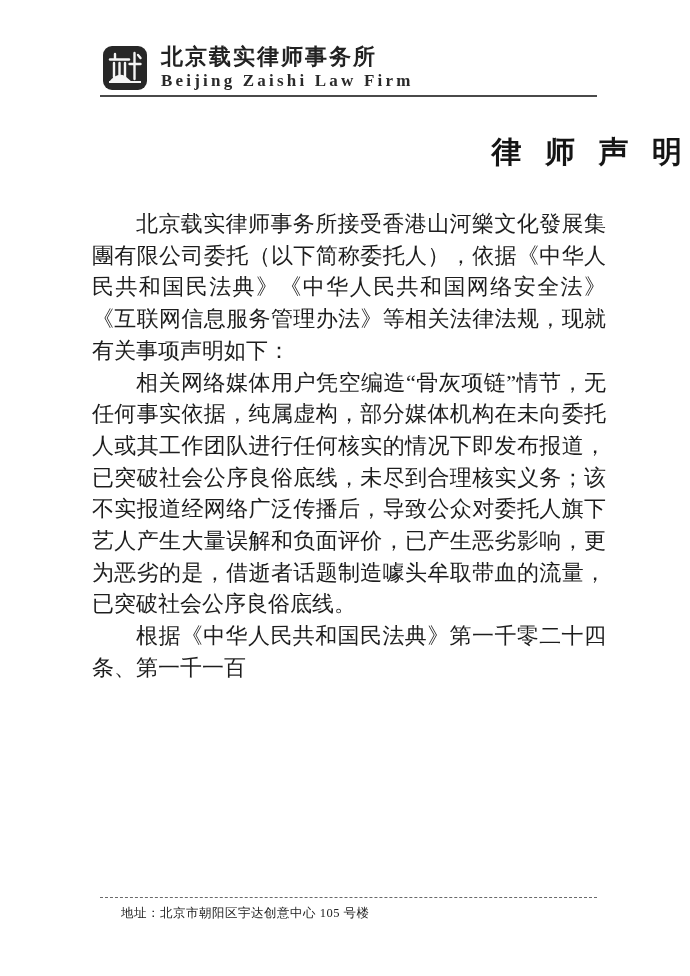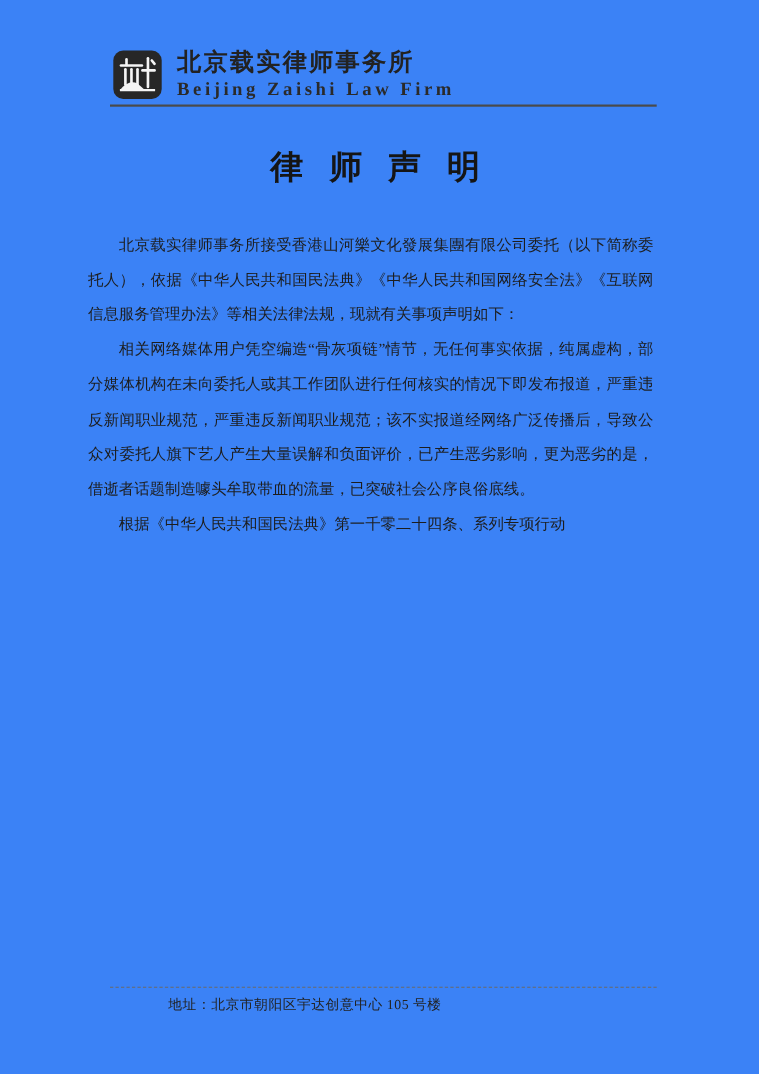--- a/index.html
+++ b/index.html
@@ -6,21 +6,21 @@
     margin: 0;
     padding: 0;
     background: #e9e9e9;
     font-family: "Liberation Serif", serif;
   }
   .page {
     position: relative;
     width: 690px;
     height: 976px;
     margin: 0 auto;
-    background: #3b82f6;
+    background: #ffffff;
     overflow: hidden;
     color: #1d1d1d;
   }
   
   .header {
     position: absolute;
     top: 45px;
     left: 102px;
     display: flex;
     align-items: center;
@@ -58,33 +58,33 @@
     width: 497px;
     height: 2px;
     background: #4a4a4a;
   }
   
   .doc-title {
     position: absolute;
     top: 132px;
     left: 0;
     width: 690px;
-    text-align: center;
+    text-align: right;
     font-size: 30px;
     font-weight: 700;
     letter-spacing: 8px;
     color: #151515;
   }
   
   .doc-body {
     position: absolute;
     top: 208px;
-    left: 80px;
+    left: 92px;
     width: 514px;
-    font-size: 14px;
+    font-size: 22px;
     line-height: 31.7px;
     text-align: justify;
     text-justify: inter-ideograph;
     color: #1d1d1d;
   }
   .doc-body p {
     margin: 0;
     text-indent: 2em;
   }
   
@@ -96,21 +96,20 @@
     height: 0;
     border-top: 1.5px dashed #6a6a6a;
   }
   .footer-address {
     position: absolute;
     top: 905px;
     left: 121px;
     font-size: 12.5px;
     letter-spacing: 0.5px;
     color: #222;
-    margin-left: 32px;
   }
 </style>
 </head>
 <body>
 
 <div class="page">
 
   <div class="header">
     <div class="logo-box">
       <svg width="46" height="46" viewBox="0 0 46 46" xmlns="http://www.w3.org/2000/svg">
@@ -133,20 +132,20 @@
       <div class="firm-name-cn">北京载实律师事务所</div>
       <div class="firm-name-en">Beijing Zaishi Law Firm</div>
     </div>
   </div>
   <div class="header-rule"></div>
 
   <div class="doc-title">律 师 声 明</div>
 
   <div class="doc-body">
     <p>北京载实律师事务所接受香港山河樂文化發展集團有限公司委托（以下简称委托人），依据《中华人民共和国民法典》《中华人民共和国网络安全法》《互联网信息服务管理办法》等相关法律法规，现就有关事项声明如下：</p>
-    <p>相关网络媒体用户凭空编造“骨灰项链”情节，无任何事实依据，纯属虚构，部分媒体机构在未向委托人或其工作团队进行任何核实的情况下即发布报道，严重违反新闻职业规范，严重违反新闻职业规范；该不实报道经网络广泛传播后，导致公众对委托人旗下艺人产生大量误解和负面评价，已产生恶劣影响，更为恶劣的是，借逝者话题制造噱头牟取带血的流量，已突破社会公序良俗底线。</p>
-    <p>根据《中华人民共和国民法典》第一千零二十四条、系列专项行动</p>
+    <p>相关网络媒体用户凭空编造“骨灰项链”情节，无任何事实依据，纯属虚构，部分媒体机构在未向委托人或其工作团队进行任何核实的情况下即发布报道，已突破社会公序良俗底线，未尽到合理核实义务；该不实报道经网络广泛传播后，导致公众对委托人旗下艺人产生大量误解和负面评价，已产生恶劣影响，更为恶劣的是，借逝者话题制造噱头牟取带血的流量，已突破社会公序良俗底线。</p>
+    <p>根据《中华人民共和国民法典》第一千零二十四条、第一千一百</p>
   </div>
 
   <div class="footer-rule"></div>
   <div class="footer-address">地址：北京市朝阳区宇达创意中心 105 号楼</div>
 
 </div>
 
 </body></html>

